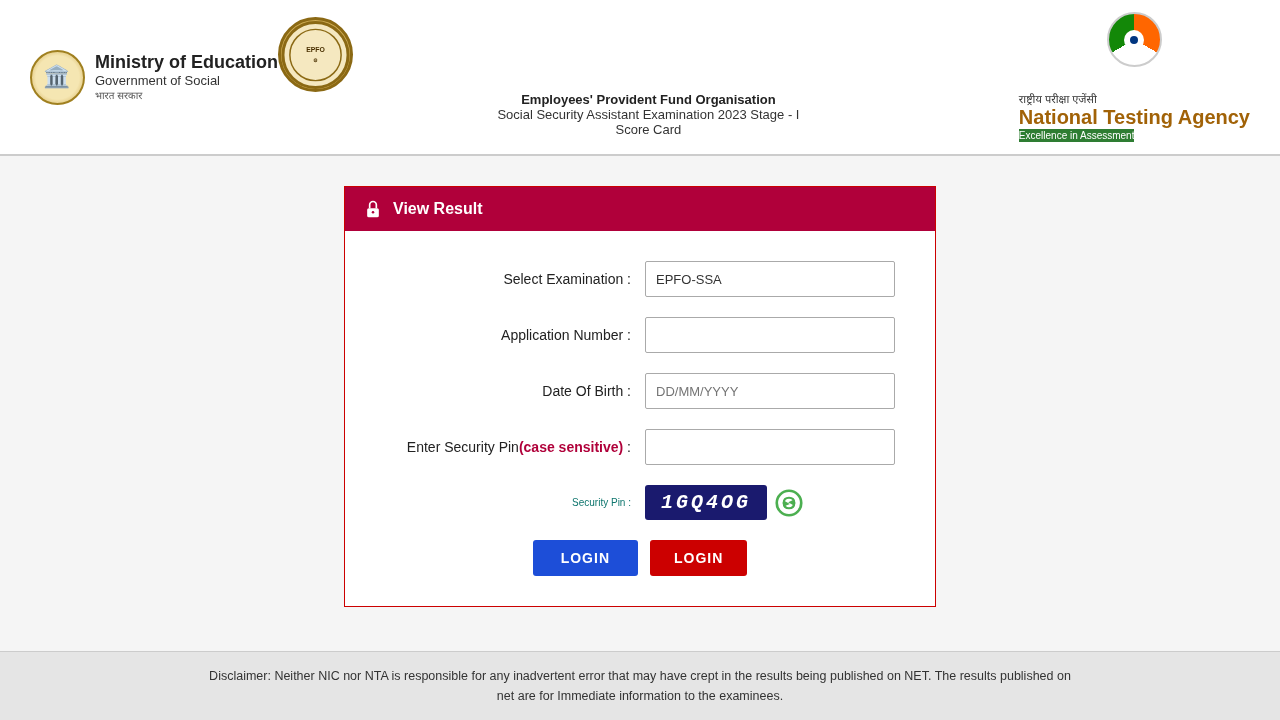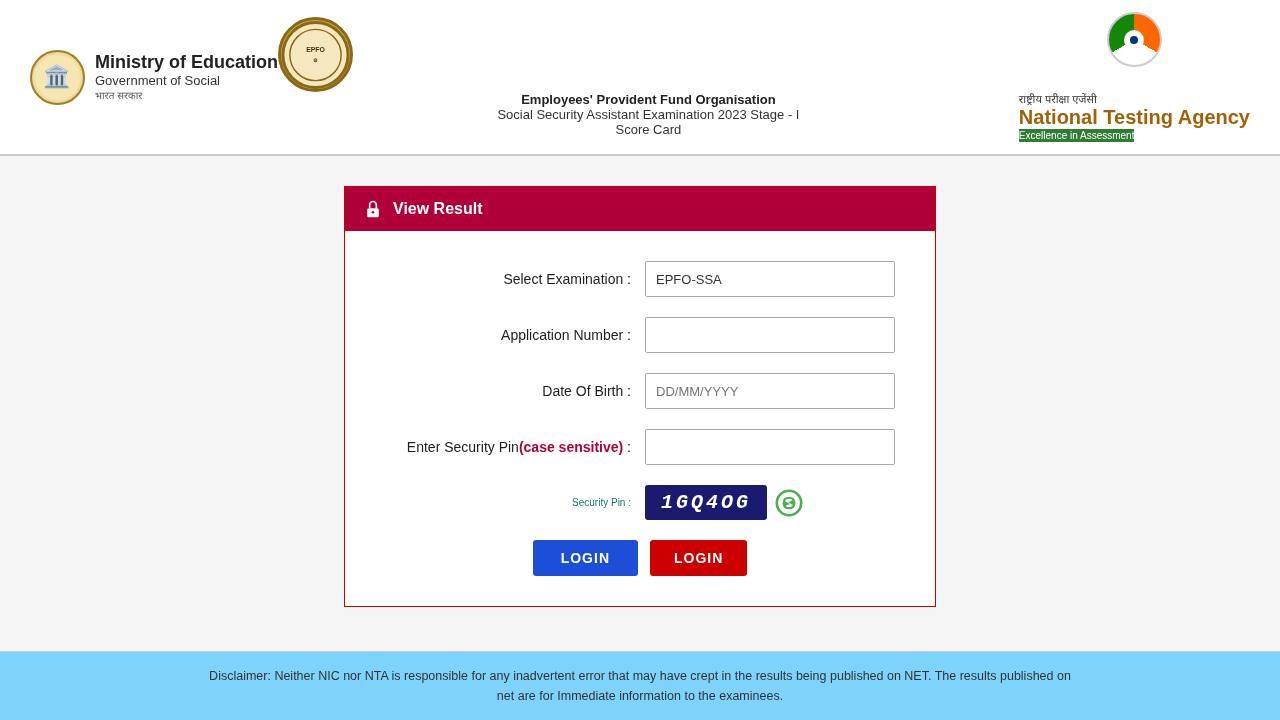--- a/index.html
+++ b/index.html
@@ -223,21 +223,21 @@
       padding: 10px 24px;
       font-size: 14px;
       font-weight: bold;
       cursor: pointer;
       border-radius: 3px;
       letter-spacing: 1px;
     }
 
     
     .disclaimer {
-      background: #7dd3fc;
+      background: #e5e5e5;
       border-top: 1px solid #ccc;
       padding: 14px 30px;
       text-align: center;
       font-size: 12.5px;
       color: #333;
       line-height: 1.6;
     }
 
     
     .emblem-circle {

